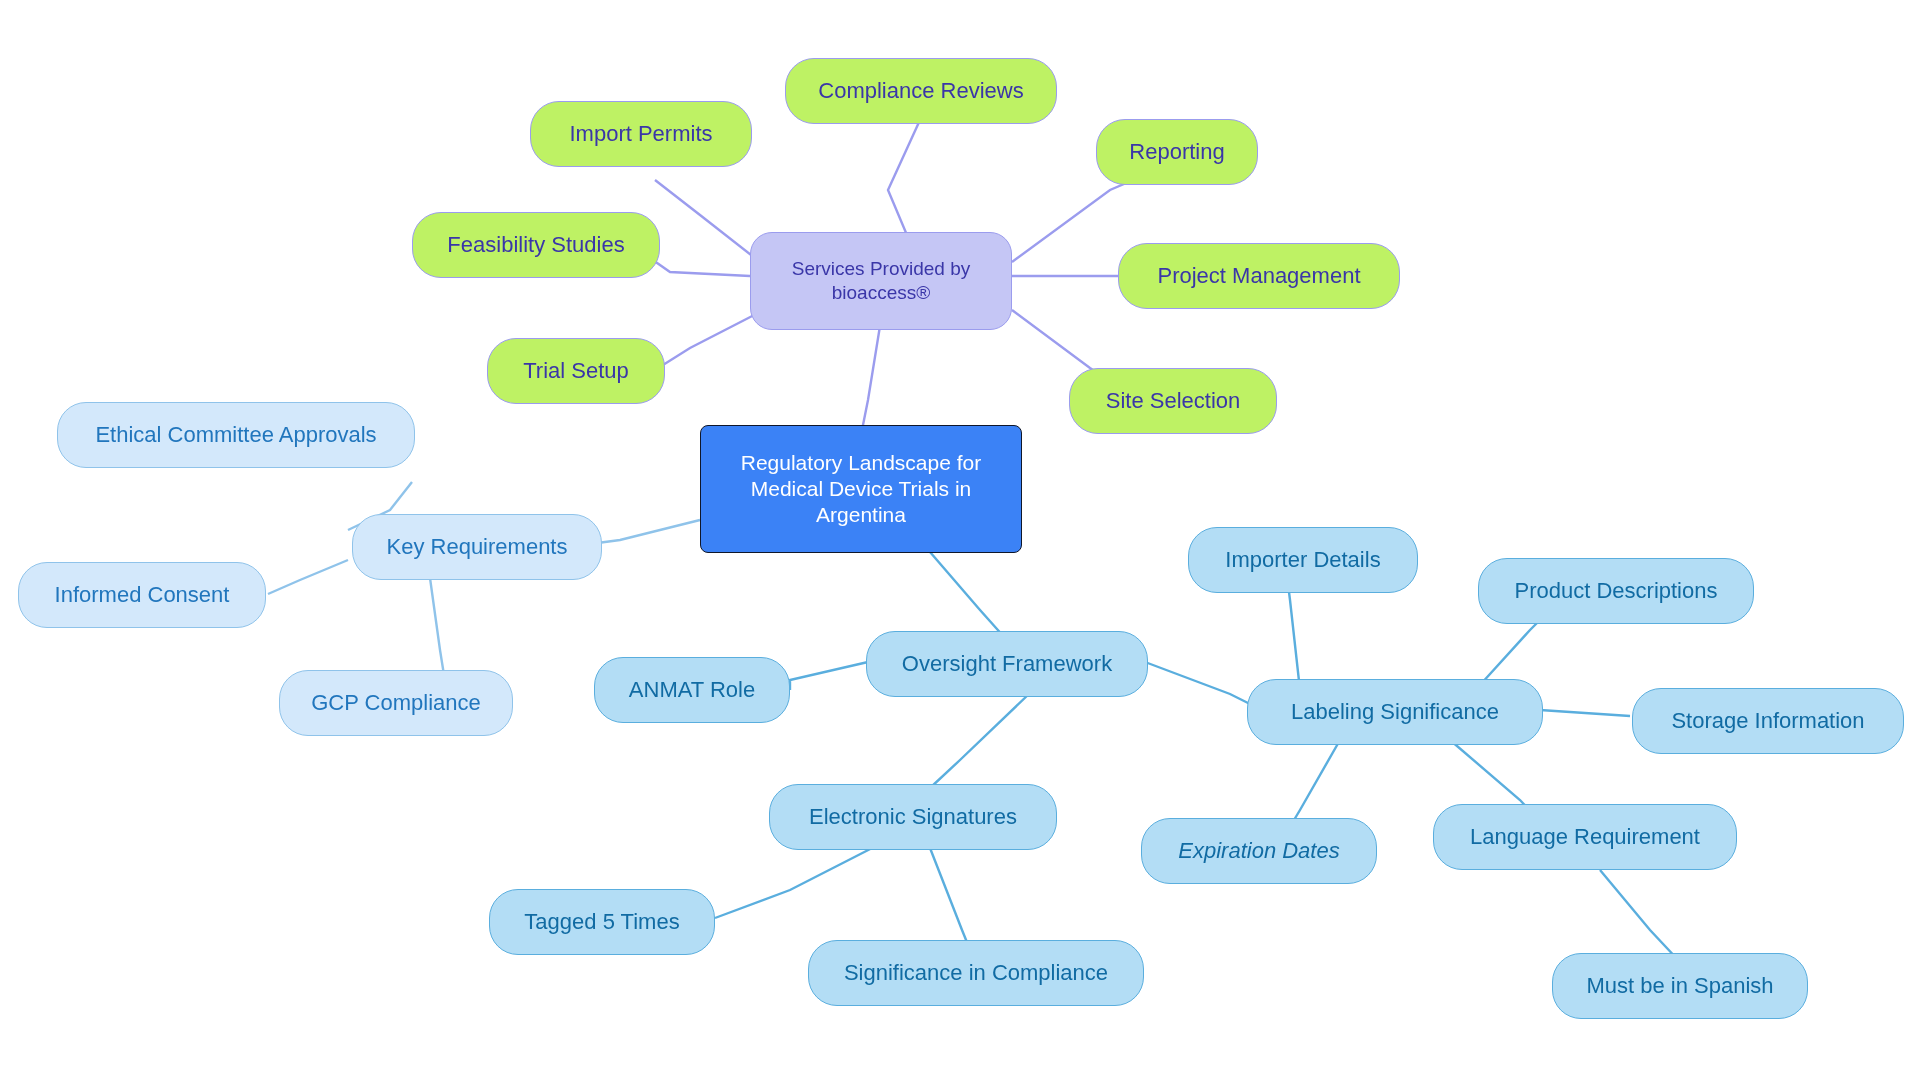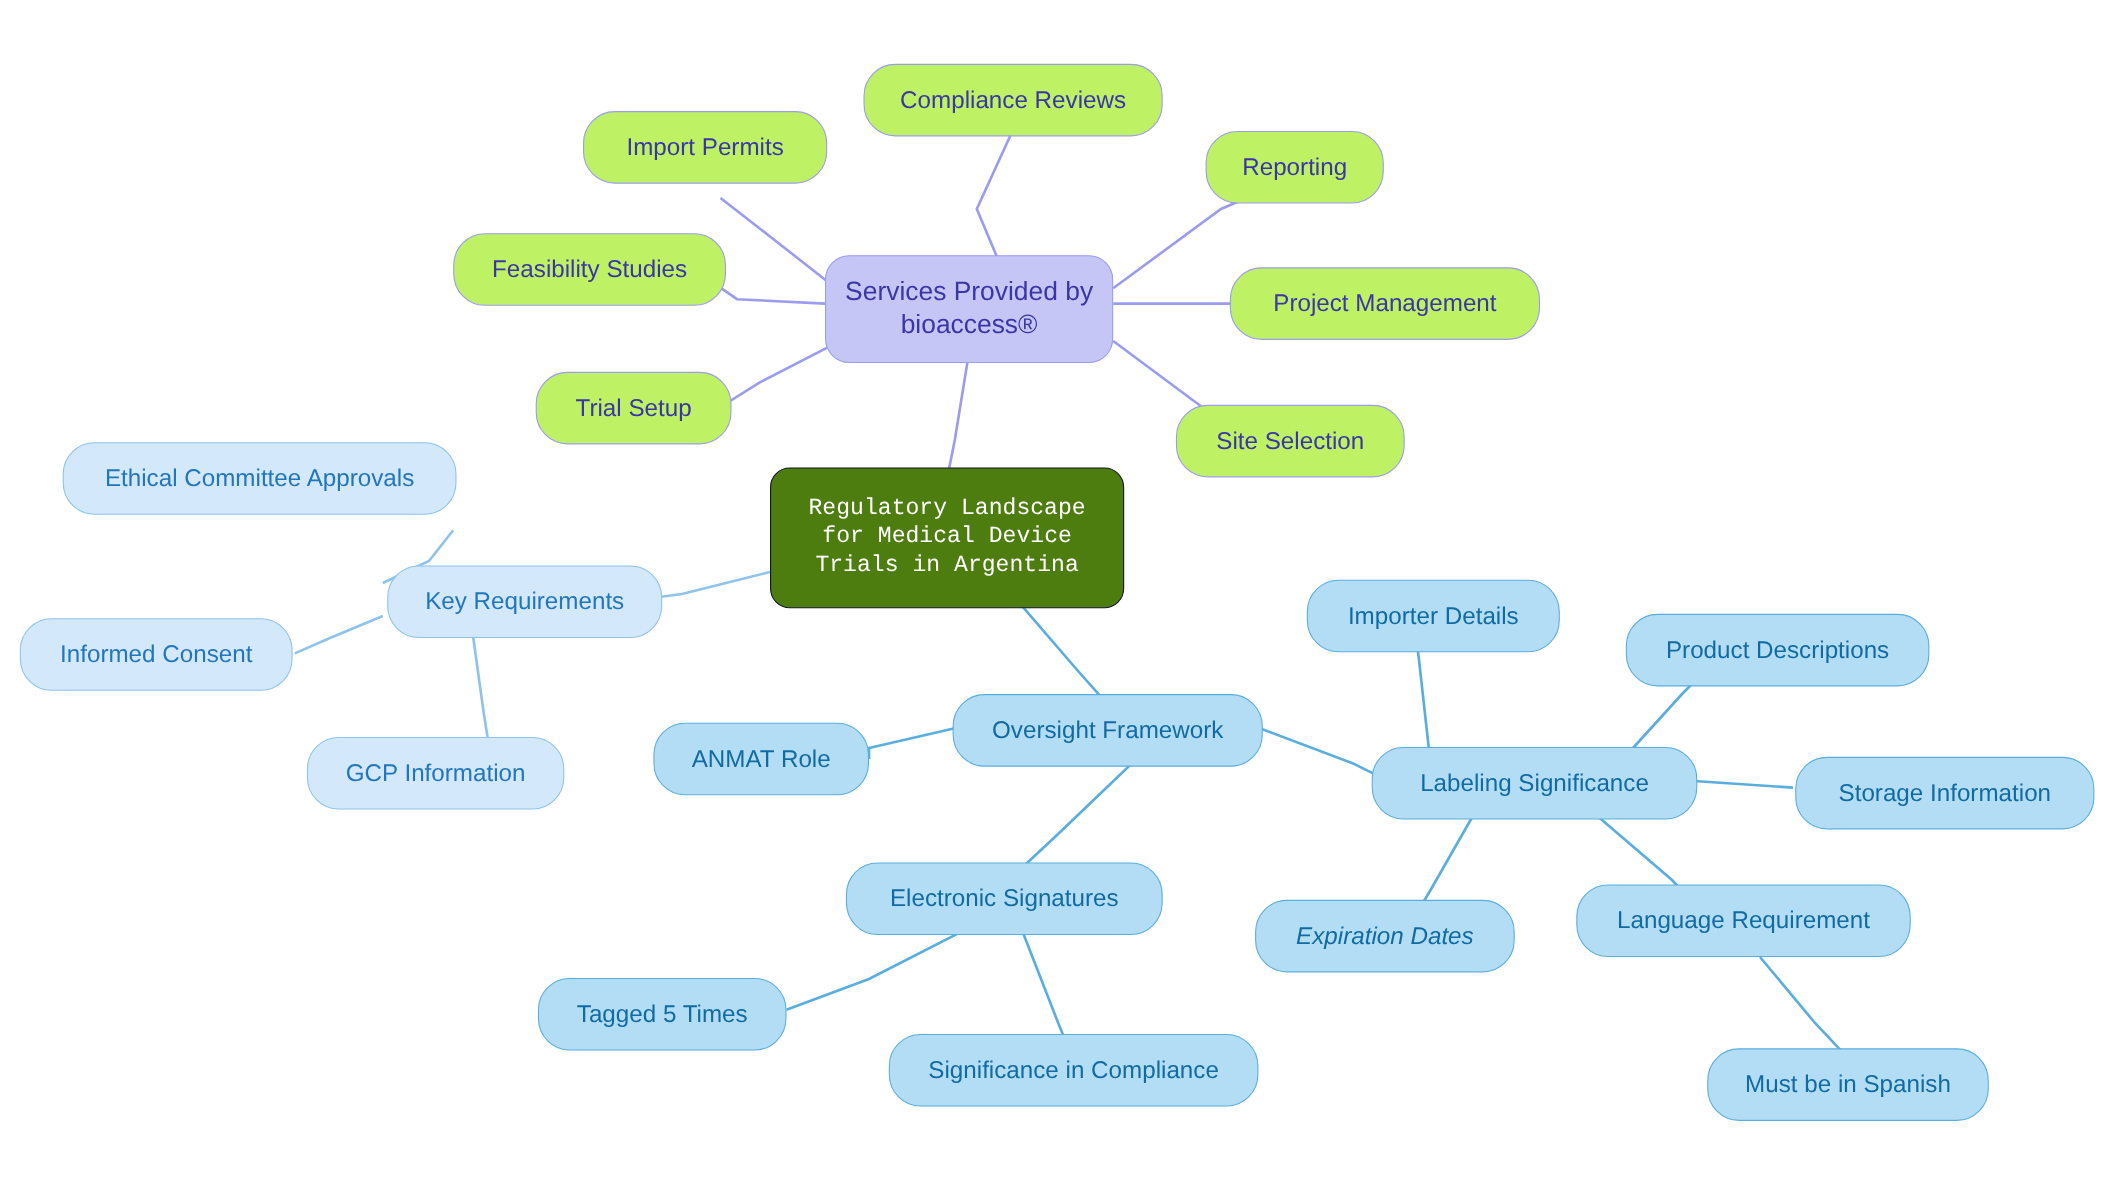--- a/index.html
+++ b/index.html
@@ -36,40 +36,39 @@
     line-height: 1.25;
     white-space: nowrap;
     z-index: 2;
   }
   .node.multiline {
     white-space: normal;
   }
 
   
   .n-root {
-    background: #4d7c0f;
+    background: #3b82f6;
     border-color: #0f172a;
     color: #ffffff;
     font-size: 21px;
-    border-radius: 18px;
-    font-family: Liberation Mono, monospace;
+    border-radius: 8px;
   }
 
   
   .n-purple {
     background: #bef264;
     border-color: #9b9cee;
     color: #3a36a8;
     font-size: 22px;
   }
   .n-purple-hub {
     background: #c5c6f5;
     border-color: #9b9cee;
     color: #3a36a8;
-    font-size: 24px;
+    font-size: 19px;
     border-radius: 22px;
   }
 
   
   .n-paleblue {
     background: #d3e8fb;
     border-color: #8fc3ea;
     color: #2176bd;
     font-size: 22px;
   }
@@ -140,21 +139,21 @@
   <div class="node n-purple" style="left:1118px; top:243px; width:282px; height:66px; padding:0 20px;">Project Management</div>
 
   <div class="node n-purple" style="left:1069px; top:368px; width:208px; height:66px; padding:0 20px;">Site Selection</div>
 
   <div class="node n-paleblue" style="left:352px; top:514px; width:250px; height:66px; padding:0 20px;">Key Requirements</div>
 
   <div class="node n-paleblue" style="left:18px; top:562px; width:248px; height:66px; padding:0 20px;">Informed Consent</div>
 
   <div class="node n-paleblue" style="left:57px; top:402px; width:358px; height:66px; padding:0 20px;">Ethical Committee Approvals</div>
 
-  <div class="node n-paleblue" style="left:279px; top:670px; width:234px; height:66px; padding:0 20px;">GCP Information</div>
+  <div class="node n-paleblue" style="left:279px; top:670px; width:234px; height:66px; padding:0 20px;">GCP Compliance</div>
 
   <div class="node n-skyblue" style="left:866px; top:631px; width:282px; height:66px; padding:0 20px;text-align:center;">Oversight Framework</div>
 
   <div class="node n-skyblue" style="left:594px; top:657px; width:196px; height:66px; padding:0 20px;">ANMAT Role</div>
 
   <div class="node n-skyblue" style="left:769px; top:784px; width:288px; height:66px; padding:0 20px;">Electronic Signatures</div>
 
   <div class="node n-skyblue" style="left:489px; top:889px; width:226px; height:66px; padding:0 20px;">Tagged 5 Times</div>
 
   <div class="node n-skyblue" style="left:808px; top:940px; width:336px; height:66px; padding:0 20px;">Significance in Compliance</div>

